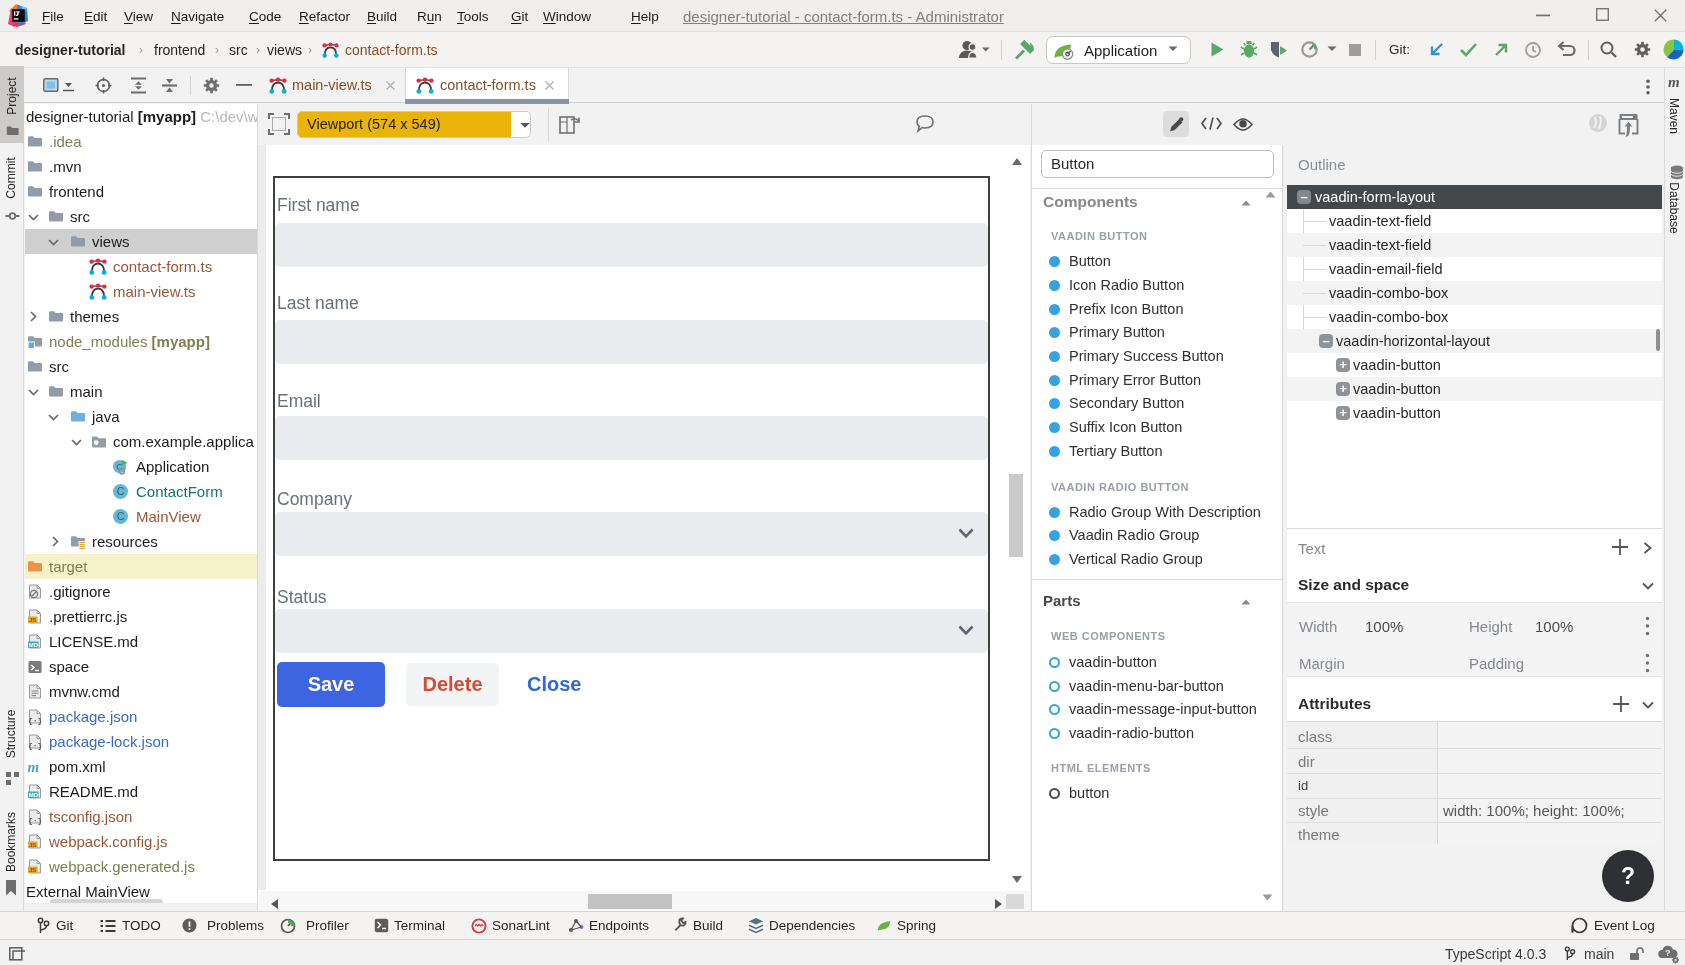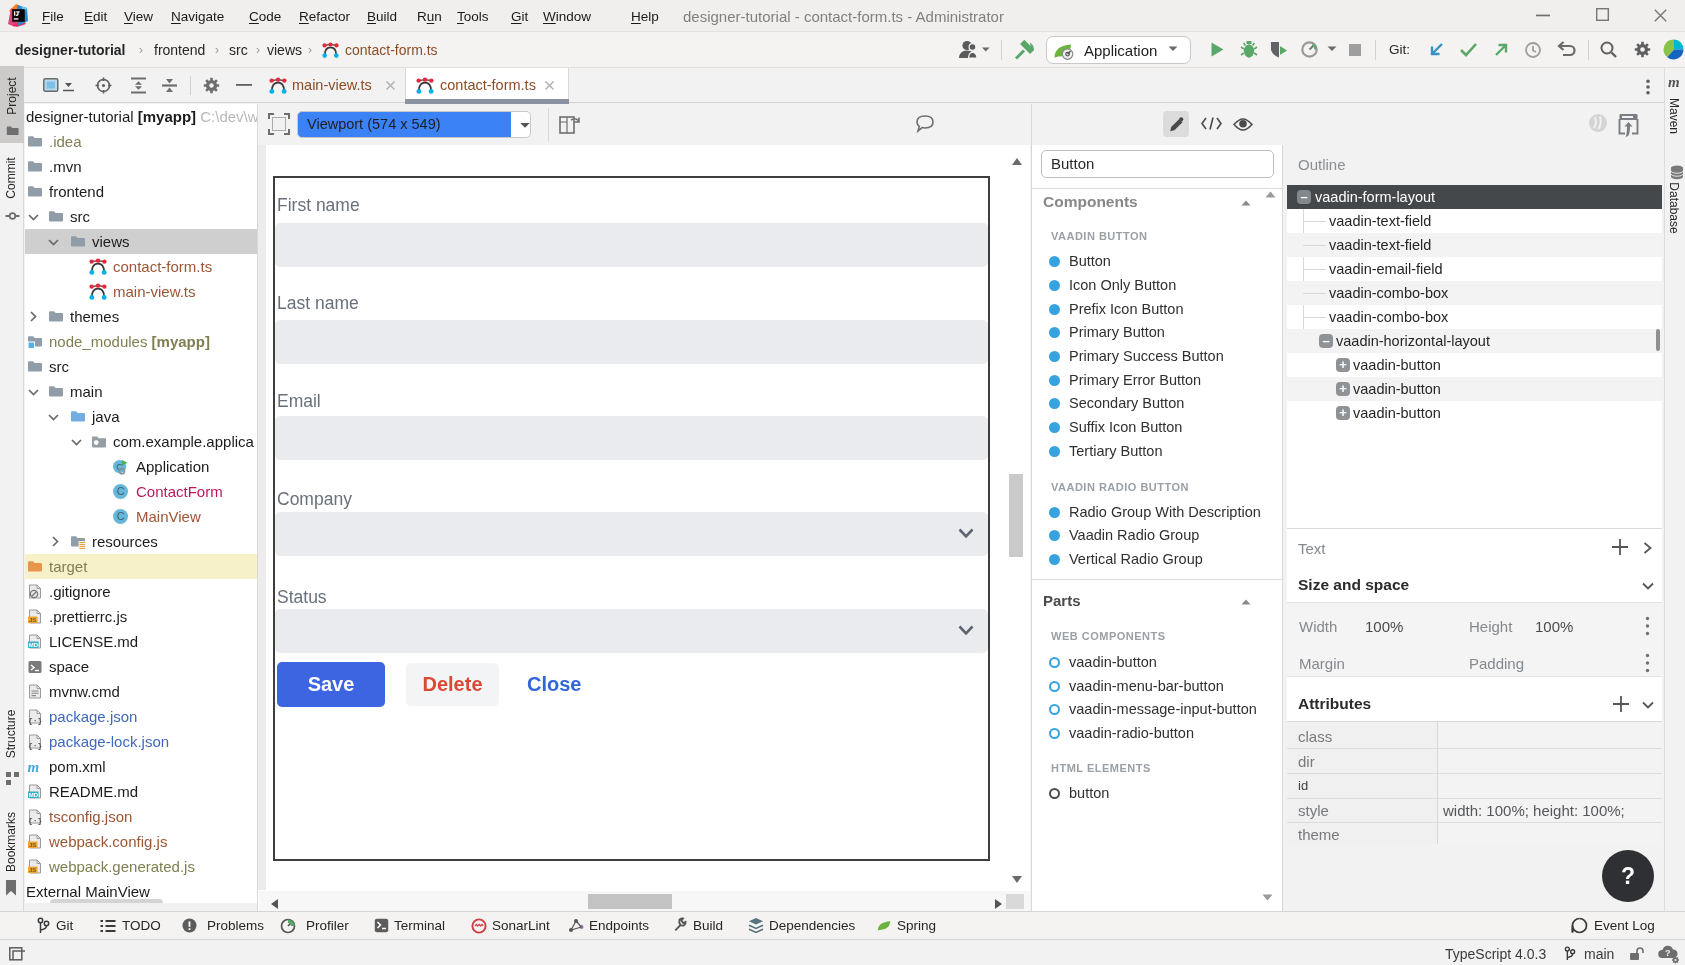--- a/index.html
+++ b/index.html
@@ -4,21 +4,21 @@
 <style>
 * { margin:0; padding:0; box-sizing:border-box; }
 svg { overflow:visible; }
 html,body { width:1685px; height:965px; overflow:hidden; font-family:"Liberation Sans",sans-serif; background:#f2f2f2; }
 .abs { position:absolute; }
 #stage { position:relative; width:1685px; height:965px; }
 
 #titlebar { left:0; top:0; width:1685px; height:32px; background:#f0efee; border-bottom:1px solid #e3e1df; }
 .menuitem { position:absolute; top:9px; font-size:13.5px; color:#1a1a1a; }
 .menuitem span { text-decoration:underline; text-underline-offset:2px; }
-#wintitle { position:absolute; left:683px; top:8px; font-size:15px; color:#808080; }
+#wintitle { position:absolute; left:683px; top:8px; font-size:15px; color:#808080;text-decoration:underline; }
 
 #row2 { left:0; top:32px; width:1685px; height:36px; background:#f4f3f2; border-bottom:1px solid #e3e1df; }
 .bc { position:absolute; top:10px; font-size:14px; color:#262626; }
 .bcsep { color:#9a9a9a; font-size:12px; top:11px; }
 
 #row3 { left:0; top:68px; width:1685px; height:35px; background:#f2f2f2; border-bottom:1px solid #d1d1d1; }
 #tab2 { position:absolute; left:405px; top:0; width:164px; height:35px; background:#ffffff; border-left:1px solid #d9d9d9; border-right:1px solid #d9d9d9; }
 #tabline { position:absolute; left:405px; top:31px; width:164px; height:5px; background:#8b93a2; }
 .tabtext { font-size:14.5px; color:#8b4d26; }
 
@@ -451,21 +451,21 @@
           <use href="#pkg"></use>
         </svg>
         <span class="abs" style="left:88px">com.example.applica</span>
       </div>
     <div class="trow" style="top:350px">
         <svg class="abs" style="left:88px;top:5px" width="15" height="15" viewBox="0 0 16 15">
           <use href="#appc"></use>
         </svg>
         <span class="abs" style="left:111px">Application</span>
       </div>
-    <div class="trow" style="top:375px;color:#be185d">
+    <div class="trow" style="top:375px;color:#0f766e">
         <svg class="abs" style="left:88px;top:5px" width="15" height="15" viewBox="0 0 14 14">
           <use href="#classic"></use>
         </svg>
         <span class="abs" style="left:111px">ContactForm</span>
       </div>
     <div class="trow" style="top:400px;color:#9d5634">
         <svg class="abs" style="left:88px;top:5px" width="15" height="15" viewBox="0 0 14 14">
           <use href="#classic"></use>
         </svg>
         <span class="abs" style="left:111px">MainView</span>
@@ -563,21 +563,21 @@
 
     <div class="abs" style="left:25px;top:795px;width:113px;height:10px;background:#d4d4d4;border-radius:4px"></div>
   </div>
   <div class="abs" id="editor">
     <div class="abs" style="left:0;top:41px;width:8px;height:745px;background:#ececec"></div>
     <div class="abs" id="edtoolbar">
       <svg class="abs" style="left:10px;top:9px" width="22" height="22" viewBox="0 0 22 22">
         <path d="M1 6 V1 H6 M16 1 H21 V6 M21 16 V21 H16 M6 21 H1 V16" fill="none" stroke="#6e6e6e" stroke-width="2"></path>
         <rect x="4.5" y="4.5" width="13" height="13" fill="none" stroke="#ababab" stroke-width="1"></rect>
       </svg>
-      <div class="abs" style="left:39px;top:7px;width:215px;height:27px;background:#3b82f6;border:1px solid #c9c9c9;border-radius:5px 0 0 5px;font-size:14.5px;color:#1e1e1e;line-height:25px;padding-left:9px">Viewport (574 x 549)</div>
+      <div class="abs" style="left:39px;top:7px;width:215px;height:27px;background:#eab308;border:1px solid #c9c9c9;border-radius:5px 0 0 5px;font-size:14.5px;color:#1e1e1e;line-height:25px;padding-left:9px">Viewport (574 x 549)</div>
       <div class="abs" style="left:253px;top:7px;width:20px;height:27px;background:#fff;border:1px solid #c9c9c9;border-left:none;border-radius:0 5px 5px 0"></div>
       <svg class="abs" style="left:261px;top:17px" width="12" height="9" viewBox="0 0 14 9">
           <path d="M1.5 1.5 l5.5 5.5 l5.5 -5.5 Z" fill="#555"></path>
         </svg>
       <div class="abs" style="left:290px;top:4px;width:1px;height:34px;background:#d9d9d9"></div>
       <svg class="abs" style="left:300px;top:9px" width="24" height="24" viewBox="0 0 24 24">
         <rect x="2" y="4" width="14" height="16" fill="none" stroke="#6e6e6e" stroke-width="1.6"></rect>
         <path d="M9 4 V20 M2 9 H9" stroke="#6e6e6e" stroke-width="1.2"></path>
         <path d="M13 7 Q19 4 21 9 M21 4.5 V9 H16.5" fill="none" stroke="#6e6e6e" stroke-width="1.5"></path>
       </svg>
@@ -645,21 +645,21 @@
     <svg class="abs" style="left:208px;top:95px" width="12" height="8" viewBox="0 0 12 8">
         <path d="M6 1.5 L10.5 6.5 L1.5 6.5 Z" fill="#8a8a8a"></path>
       </svg>
     <svg class="abs" style="left:232px;top:86px" width="13" height="9" viewBox="0 0 13 9">
         <path d="M6.5 1.5 L11.5 7.5 L1.5 7.5 Z" fill="#9a9a9a"></path>
       </svg>
     <div class="sechdr" style="top:126px">VAADIN BUTTON</div>
     <div class="cdot" style="top:152px"></div>
       <div class="citem" style="top:149px">Button</div>
     <div class="cdot" style="top:176px"></div>
-      <div class="citem" style="top:173px">Icon Only Button</div>
+      <div class="citem" style="top:173px">Icon Radio Button</div>
     <div class="cdot" style="top:200px"></div>
       <div class="citem" style="top:197px">Prefix Icon Button</div>
     <div class="cdot" style="top:223px"></div>
       <div class="citem" style="top:220px">Primary Button</div>
     <div class="cdot" style="top:247px"></div>
       <div class="citem" style="top:244px">Primary Success Button</div>
     <div class="cdot" style="top:271px"></div>
       <div class="citem" style="top:268px">Primary Error Button</div>
     <div class="cdot" style="top:294px"></div>
       <div class="citem" style="top:291px">Secondary Button</div>

